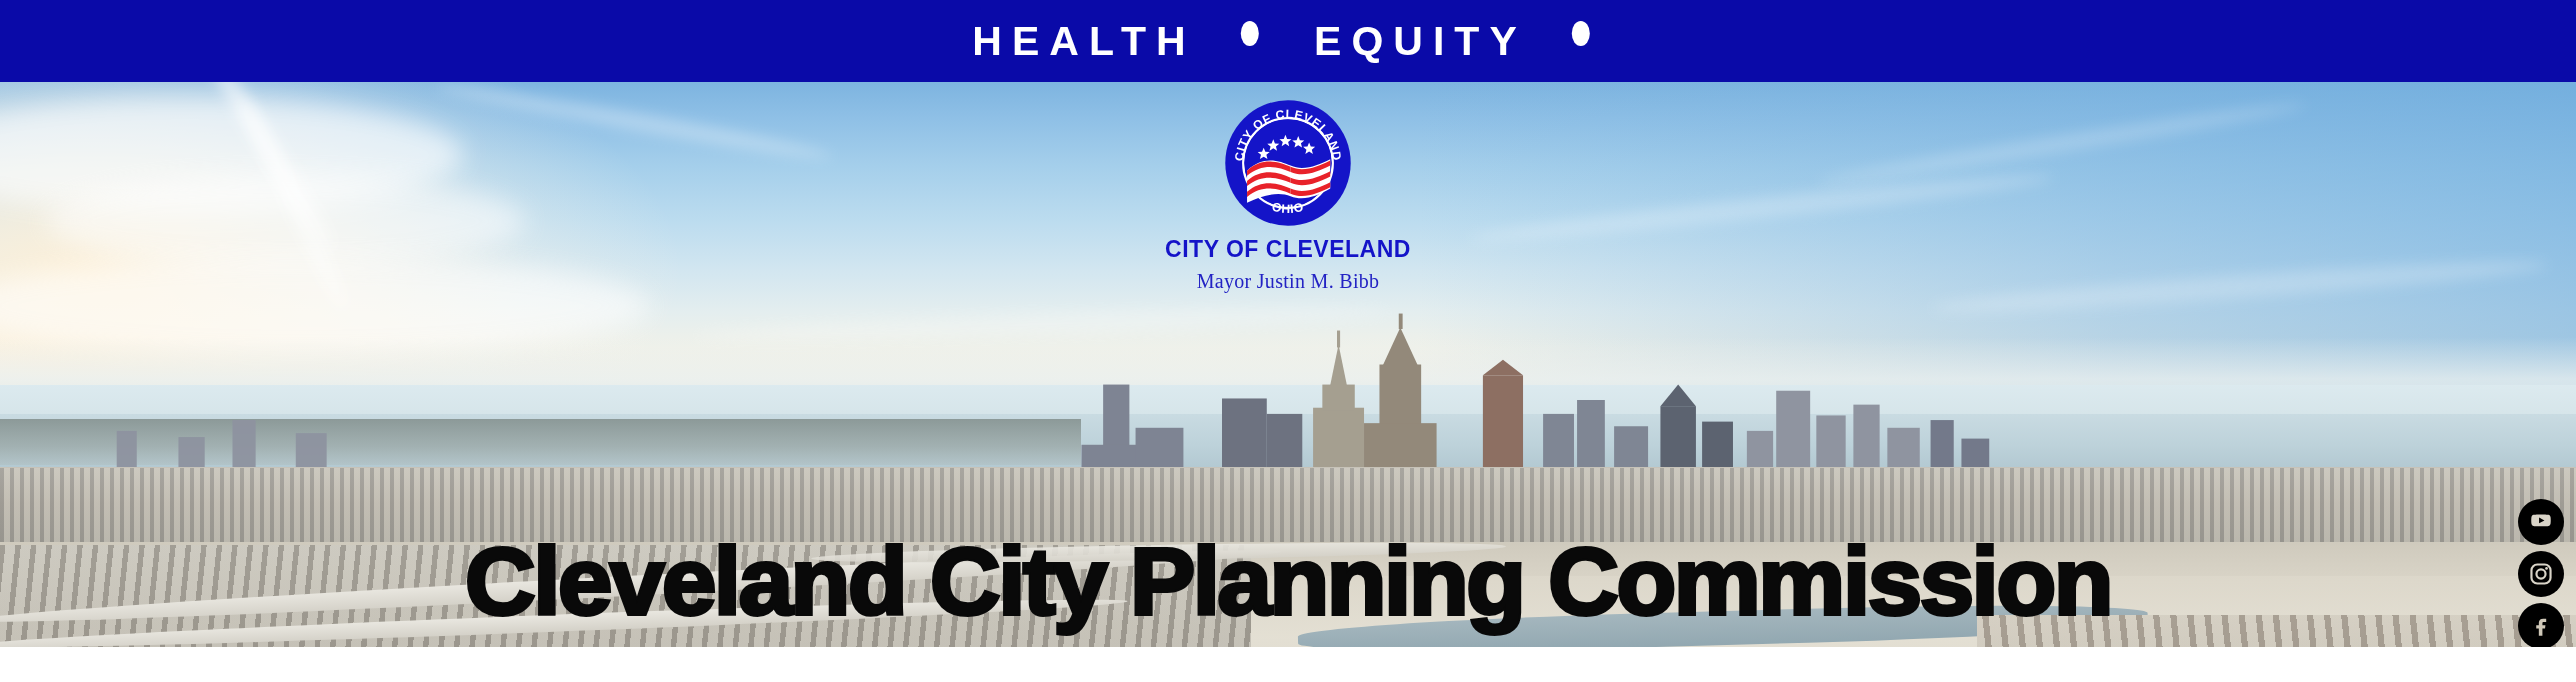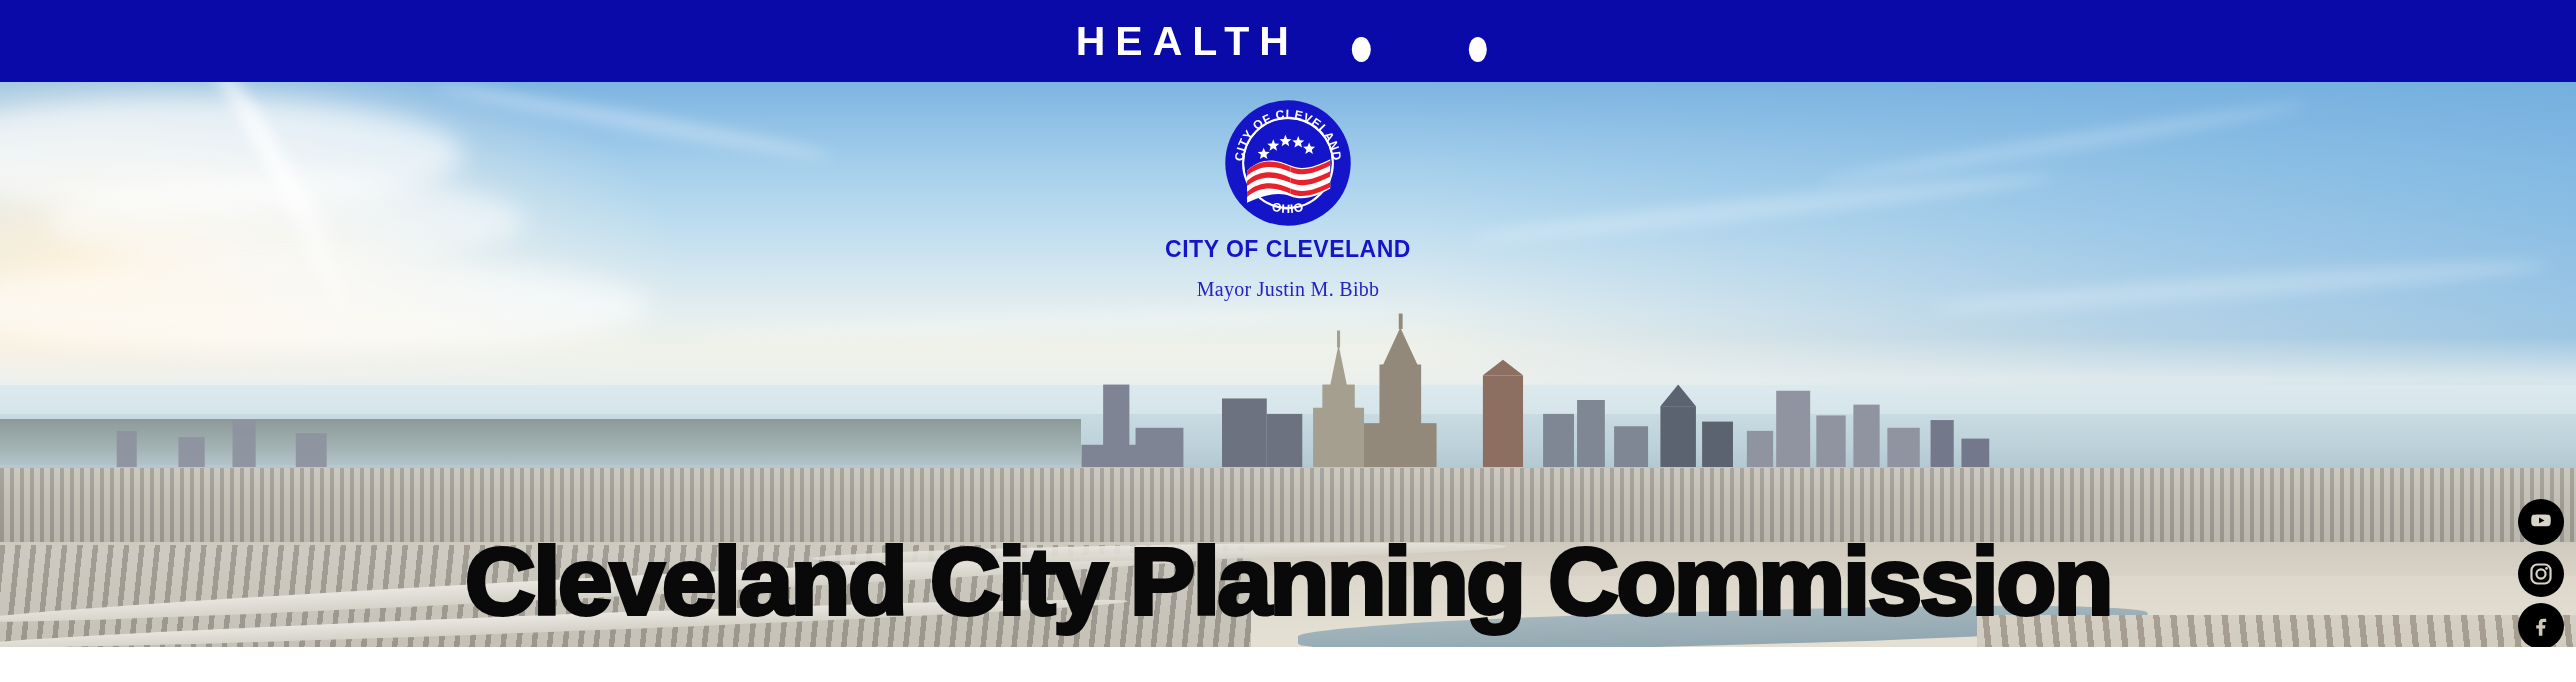--- a/index.html
+++ b/index.html
@@ -7,21 +7,21 @@
 
   #root{position:relative;width:2576px;height:682px;background:#fff;overflow:hidden;}
 
   
   #banner{
     position:absolute;left:0;top:0;width:2576px;height:82px;
     background:#0a0aa8;
     display:flex;align-items:center;justify-content:center;
     z-index:40;
   }
-  #banner-inner{display:flex;align-items:flex-end;justify-content:center;gap:8px;transform:translateX(10.8px);}
+  #banner-inner{display:flex;align-items:flex-start;justify-content:center;gap:0;transform:translateX(10.8px);}
   .bn-word{
     color:#ffffff;font-family:"Liberation Sans",sans-serif;
     font-size:41px;font-weight:700;letter-spacing:10px;line-height:1;
     text-indent:10px;
   }
   .bn-dot{
     width:18.5px;height:25px;border-radius:50%;background:#fff;
     margin:0 45px;flex:none;
   }
 
@@ -124,21 +124,21 @@
     display:flex;flex-direction:column;align-items:center;z-index:25;
   }
   #seal{position:relative;width:128px;height:128px;}
   #seal svg{display:block;width:128px;height:128px;}
   #city-name{
     margin-top:10.8px;color:#1414c8;font-family:"Liberation Sans",sans-serif;
     font-weight:700;font-size:23px;letter-spacing:0.5px;line-height:1;
     text-shadow:0 0 0.8px rgba(255,255,255,.4);
   }
   #mayor{
-    margin-top:18px;color:#2323c4;font-family:"Liberation Serif",serif;
+    margin-top:10px;color:#2323c4;font-family:"Liberation Serif",serif;
     font-weight:400;font-size:20px;letter-spacing:0.3px;line-height:1;
   }
 
   
   #title{
     position:absolute;left:0;top:453px;width:2576px;text-align:center;z-index:30;
     color:#090909;
     font-family:"Liberation Sans",sans-serif;
     font-weight:700;font-size:94px;line-height:1;
     letter-spacing:-2.3px;
@@ -165,20 +165,21 @@
 </style>
 </head>
 <body>
 
 <div id="root">
 
   <div id="banner">
     <div id="banner-inner">
       <span class="bn-word">HEALTH</span>
       <span class="bn-dot"></span>
+      <span class="bn-word">EQUITY</span>
       <span class="bn-dot"></span>
     </div>
   </div>
 
   <div id="photo">
 
     <div id="sky"></div>
     <div id="sky-warm"></div>
     <div id="sky-blue-r"></div>
 

